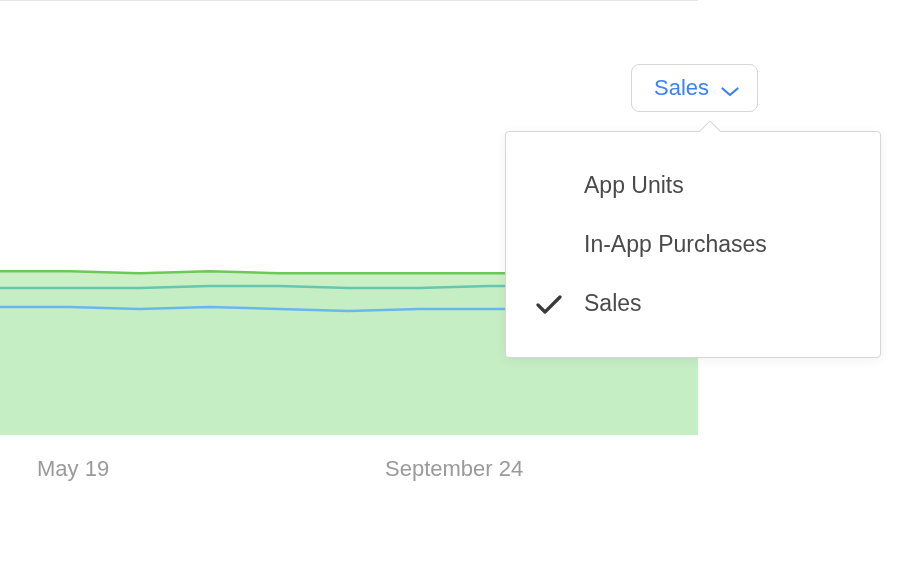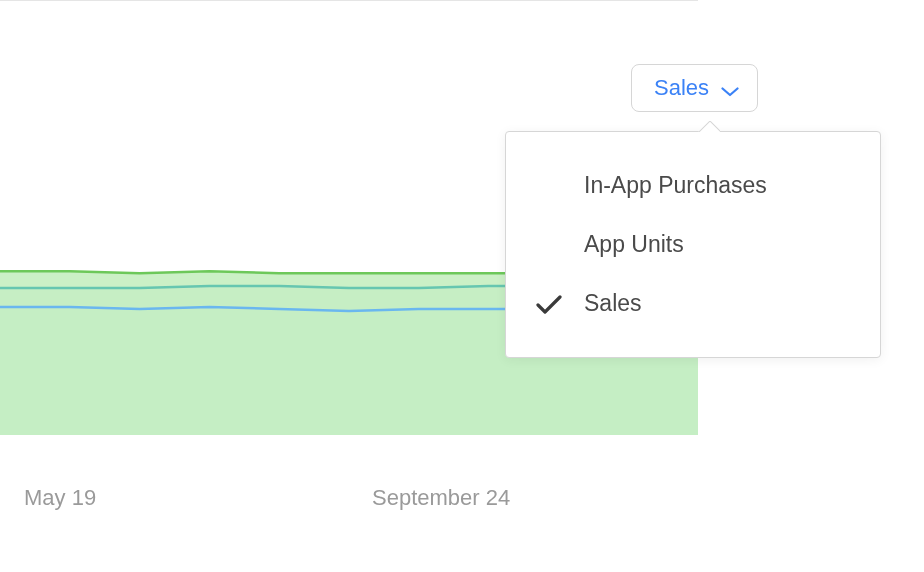--- a/index.html
+++ b/index.html
@@ -29,25 +29,24 @@
       position: absolute;
       left: 0;
       top: 0;
       width: 698px;
       height: 1px;
       background: #e5e5e5;
     }
     
     .x-axis-labels {
       position: absolute;
-      left: 0;
+      left: 13px;
       top: 456px;
       width: 698px;
       height: 30px;
-      margin-top: 29px;
     }
     
     .x-label {
       position: absolute;
       font-size: 22px;
       color: #9a9a9a;
       font-weight: 300;
     }
     
     .dropdown-trigger {
@@ -160,25 +159,25 @@
     <svg viewBox="0 0 18 10" width="18" height="10">
       <path d="M1.5 1.5 L9 8 L16.5 1.5" stroke="#3b82f6" stroke-width="2.2" fill="none" stroke-linecap="round" stroke-linejoin="round"></path>
     </svg>
   </span>
 </div>
 
 <div class="dropdown-panel">
   <div class="dropdown-caret"></div>
 
   <div class="dropdown-item">
-    <span>In-App Purchases</span>
+    <span>App Units</span>
   </div>
 
   <div class="dropdown-item">
-    <span>App Units</span>
+    <span>In-App Purchases</span>
   </div>
 
   <div class="dropdown-item">
     <span class="checkmark">
       <svg viewBox="0 0 26 20" width="26" height="20">
         <path d="M2 10 L9 17 L24 2" stroke="#3a3a3a" stroke-width="3.2" fill="none" stroke-linecap="round" stroke-linejoin="round"></path>
       </svg>
     </span>
     <span>Sales</span>
   </div>

